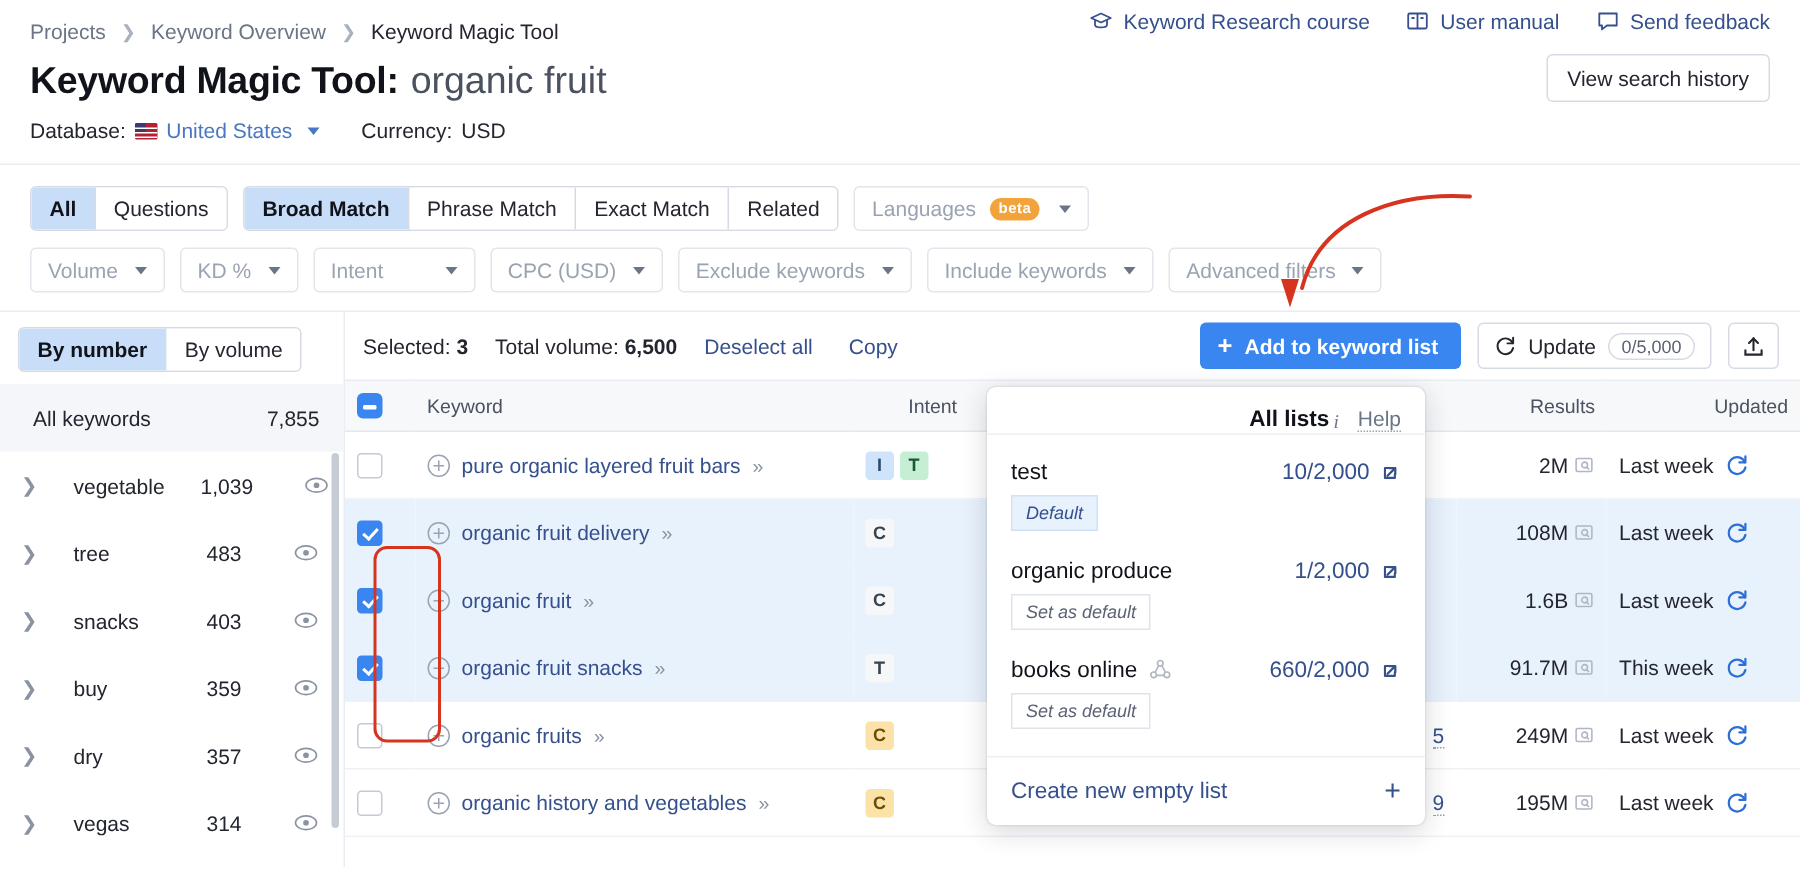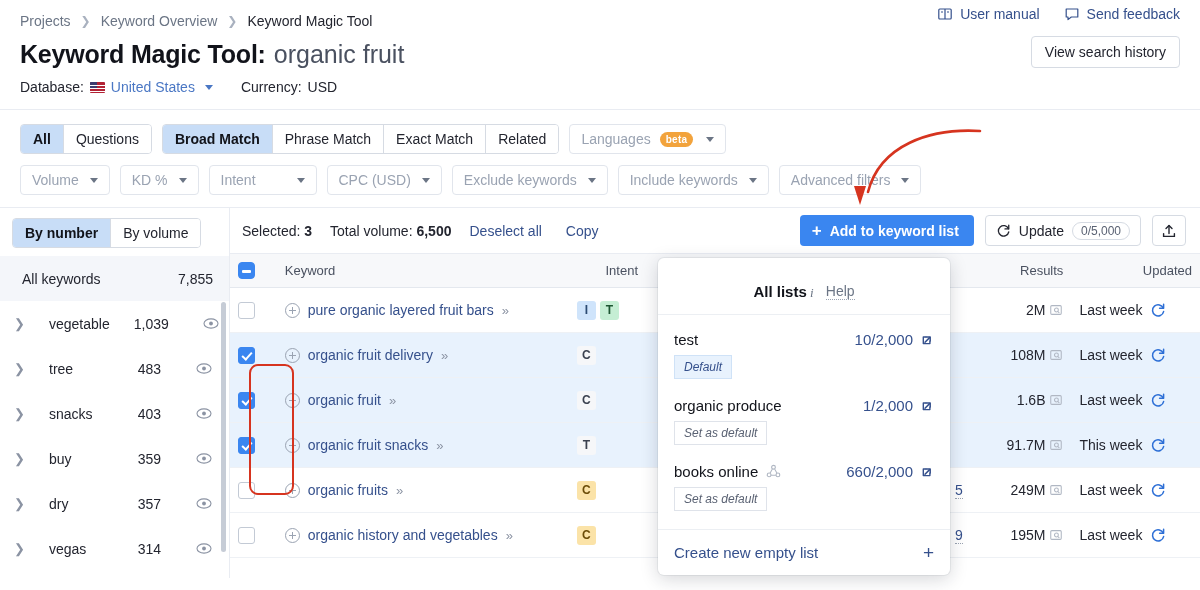--- a/index.html
+++ b/index.html
@@ -177,22 +177,22 @@
   .res-link { color:#35508c; border-bottom:1px dotted #9aa3b2; cursor:pointer; }
   .upd-cell { display:inline-flex; align-items:center; gap:8px; }
 
   
   .dropdown {
     position:absolute; left:658px; top:258px; width:292px;
     background:#fff; border-radius:6px; box-shadow:0 4px 18px rgba(23,30,45,.18), 0 0 0 1px rgba(23,30,45,.06);
     z-index:40; overflow:hidden;
   }
   .dd-head {
-    display:flex; align-items:center; justify-content:center;
-    padding:13px 16px 14px 16px; border-bottom:1px solid #eceff3;margin-top:12px;
+    display:flex; align-items:center; justify-content:flex-end;
+    padding:13px 16px 1px 16px; border-bottom:1px solid #eceff3;
   }
   .dd-title { font-size:15px; font-weight:bold; color:#11131a; }
   .dd-help { display:flex; align-items:center; gap:7px; color:#6b7585; font-size:14px; cursor:pointer; }
   .dd-help .help-text { border-bottom:1px dotted #9aa3b2; }
   .dd-body { padding:6px 16px 10px 16px; }
   .dd-item { padding:10px 0 8px 0; }
   .dd-item-top { display:flex; align-items:center; justify-content:space-between; }
   .dd-name { font-size:15px; color:#11131a; display:flex; align-items:center; gap:8px; cursor:pointer; }
   .dd-count { display:flex; align-items:center; gap:7px; color:#35508c; font-size:15px; cursor:pointer; }
   .dd-tag {
@@ -244,20 +244,27 @@
         <span class="db-link">United States</span>
         <span class="caret"></span>
       </div>
       <div class="meta-item">
         <span>Currency:</span>
         <span>USD</span>
       </div>
     </div>
 
     <div class="top-links">
+      <div class="top-link">
+        <svg width="16" height="16" viewBox="0 0 16 16">
+            <path d="M8 3L1.5 6 8 9l6.5-3L8 3z" fill="none" stroke="#35508c" stroke-width="1.2" stroke-linejoin="round"></path>
+            <path d="M4 7.4v3.1c0 1 1.8 1.8 4 1.8s4-.8 4-1.8V7.4" fill="none" stroke="#35508c" stroke-width="1.2"></path>
+          </svg>
+        <span>Keyword Research course</span>
+      </div>
       <div class="top-link">
         <svg width="16" height="16" viewBox="0 0 16 16">
             <rect x="1.8" y="3" width="12.4" height="10" rx="1" fill="none" stroke="#35508c" stroke-width="1.2"></rect>
             <line x1="8" y1="3" x2="8" y2="13" stroke="#35508c" stroke-width="1.2"></line>
             <line x1="4" y1="6" x2="6" y2="6" stroke="#35508c" stroke-width="1.2"></line>
             <line x1="10" y1="6" x2="12" y2="6" stroke="#35508c" stroke-width="1.2"></line>
           </svg>
         <span>User manual</span>
       </div>
       <div class="top-link">

